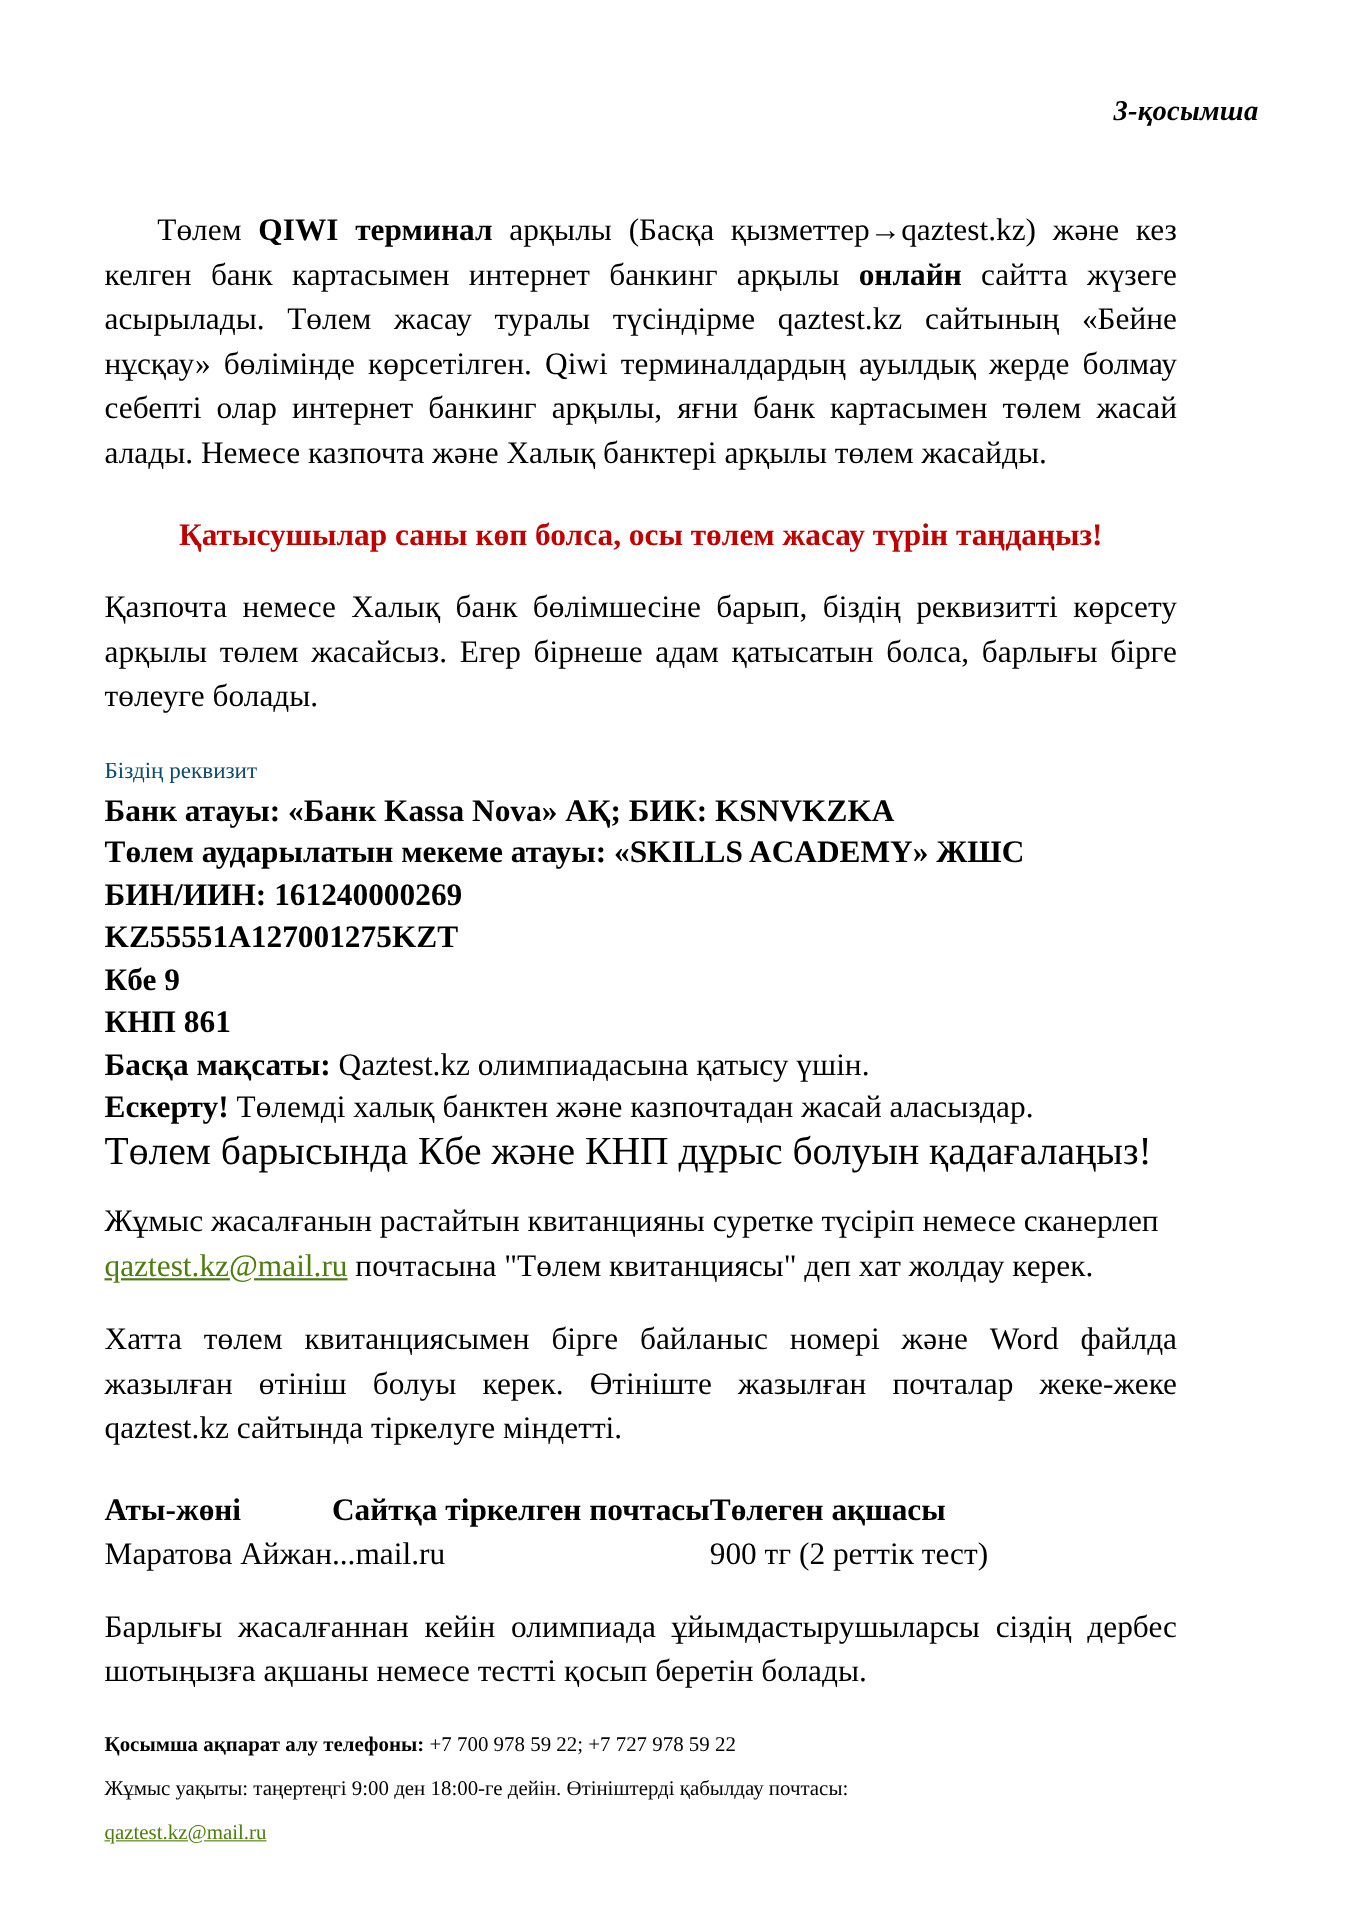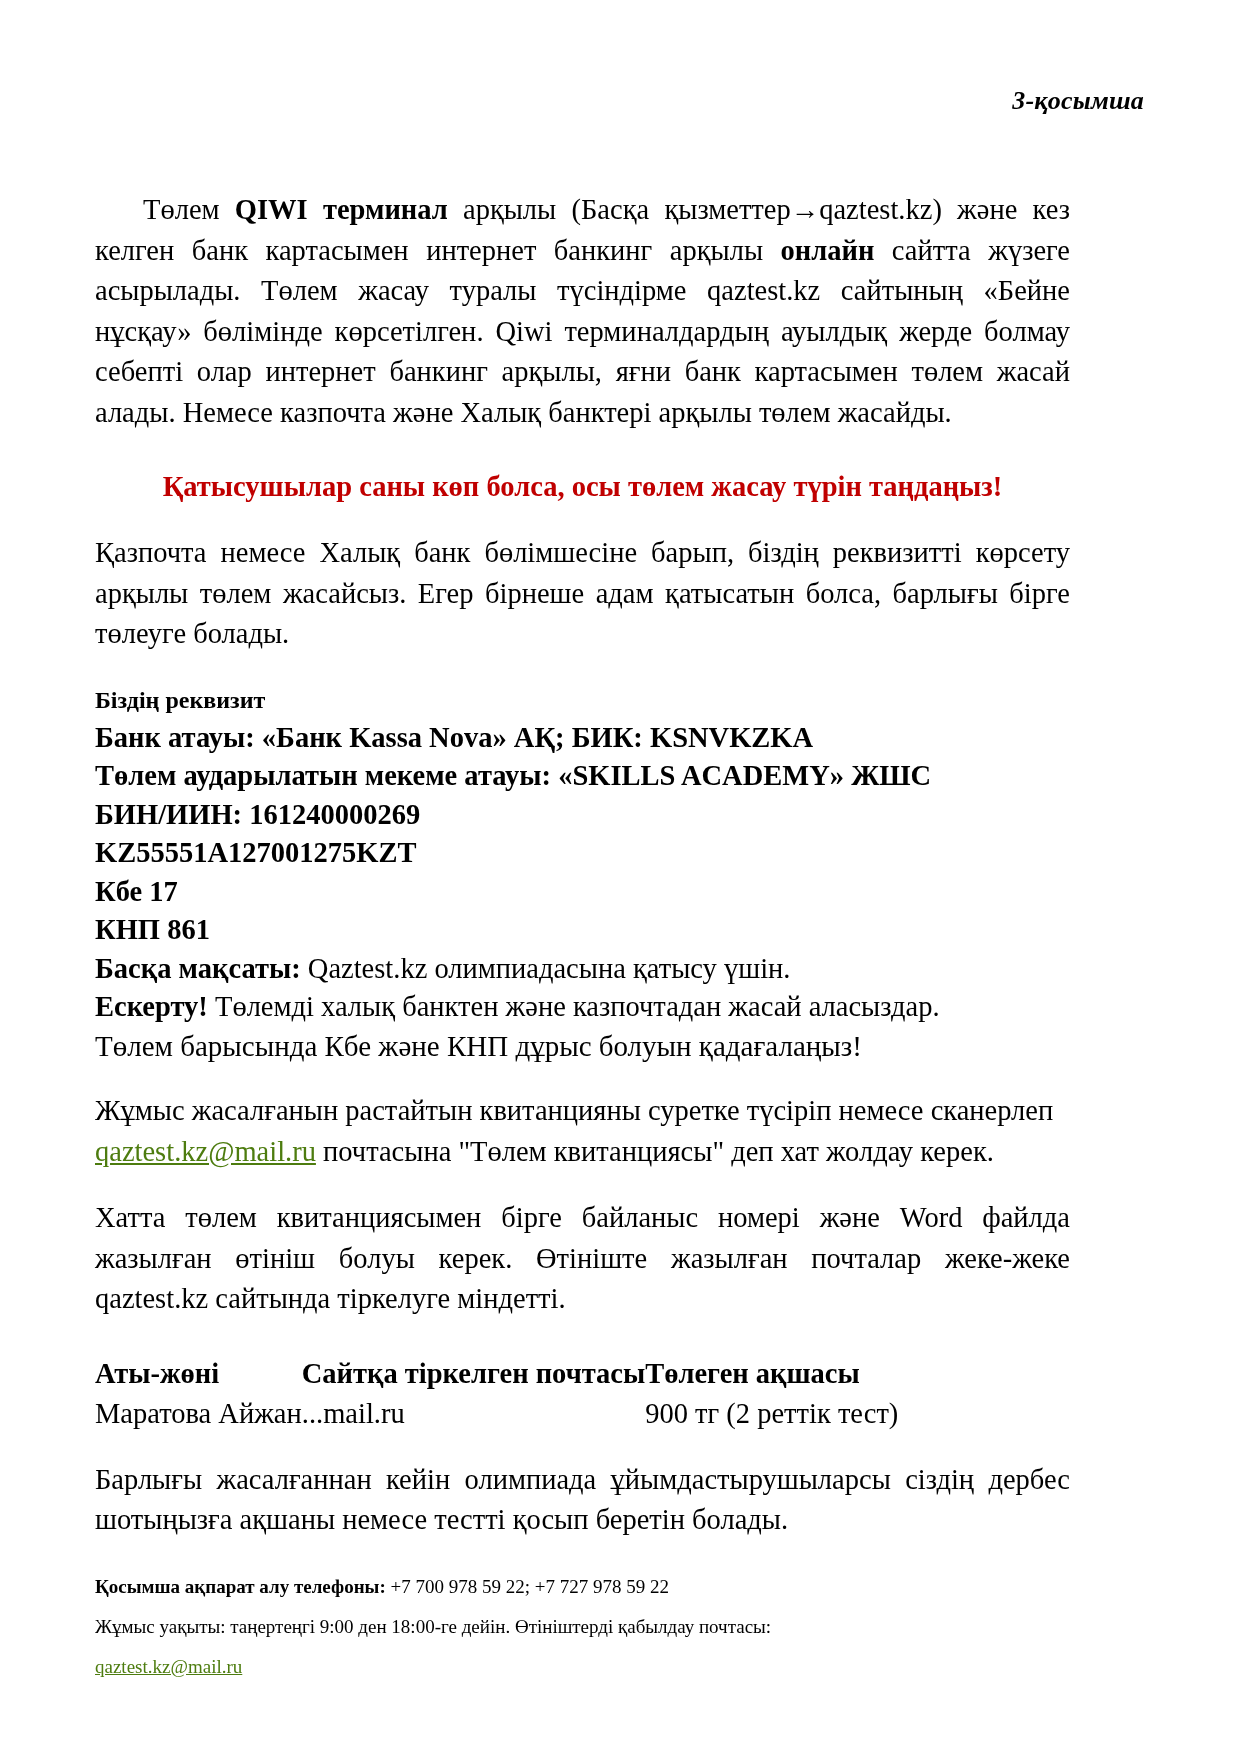--- a/index.html
+++ b/index.html
@@ -52,38 +52,38 @@
   .gap-lg { height: 34px; }
   .red-head {
     color: #C00000;
     font-weight: bold;
     font-size: 28.5px;
     line-height: 40px;
     margin: 0;
     text-align: center;
   }
   .req-head {
-    color: #000000;
-    font-weight: bold;
-    font-size: 24px;
+    color: #0c4a6e;
+    font-weight: normal;
+    font-size: 21px;
     line-height: 38px;
     margin: 0;
   }
   .req-line {
     font-size: 28.5px;
     line-height: 38.5px;
     font-weight: bold;
     margin: 0;
     white-space: nowrap;
   }
   .req-line .normal {
     font-weight: normal;
   }
   .plain-line {
-    font-size: 29px;
+    font-size: 36px;
     line-height: 38.5px;
     margin: 0;
   }
   a.maillink {
     color: #4d7c0f;
     text-decoration: underline;
   }
   table.people {
     border-collapse: collapse;
     width: 100%;
@@ -132,21 +132,21 @@
     <p>Қазпочта немесе Халық банк бөлімшесіне барып, біздің реквизитті көрсету арқылы төлем жасайсыз. Егер бірнеше адам қатысатын болса, барлығы бірге төлеуге болады.</p>
 
     <div class="gap-md"></div>
 
     <p class="req-head">Біздің реквизит</p>
 
     <p class="req-line">Банк атауы: «Банк Kassa Nova» АҚ; БИК: KSNVKZKA</p>
     <p class="req-line">Төлем аударылатын мекеме атауы: «SKILLS ACADEMY» ЖШС</p>
     <p class="req-line">БИН/ИИН: 161240000269</p>
     <p class="req-line">KZ55551A127001275KZT</p>
-    <p class="req-line">Кбе 17</p>
+    <p class="req-line">Кбе 9</p>
     <p class="req-line">КНП 861</p>
 
     <p class="req-line"><span>Басқа мақсаты:</span><span class="normal"> Qaztest.kz олимпиадасына қатысу үшін.</span></p>
 
     <p class="req-line"><span>Ескерту!</span><span class="normal"> Төлемді халық банктен және казпочтадан жасай аласыздар.</span></p>
 
     <p class="plain-line">Төлем барысында Кбе және КНП дұрыс болуын қадағалаңыз!</p>
 
     <div class="gap-md"></div>
 

